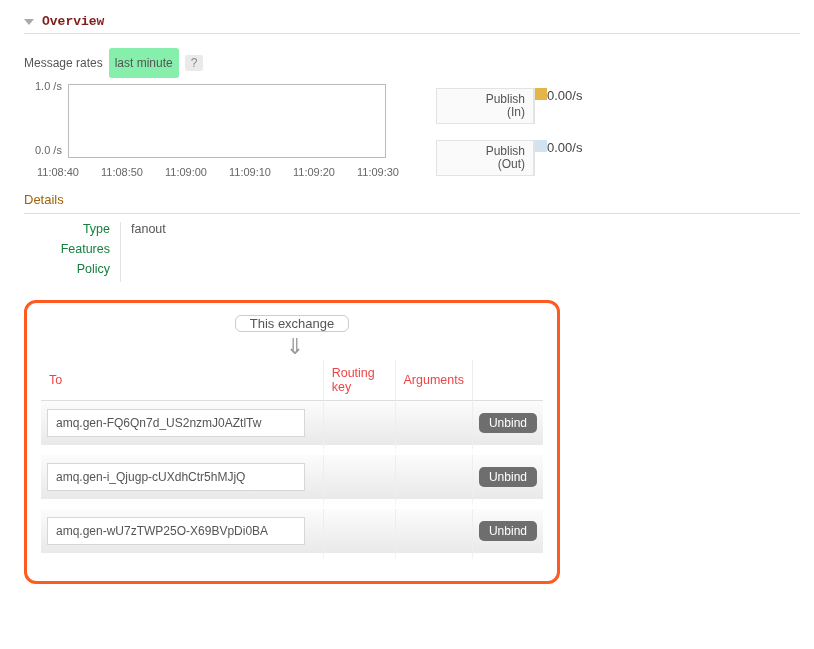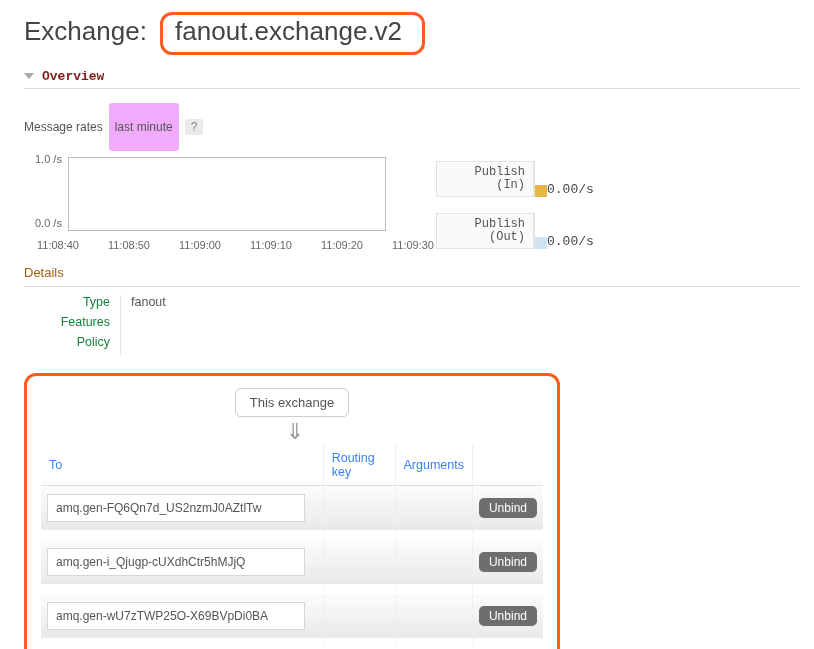--- a/index.html
+++ b/index.html
@@ -53,22 +53,22 @@
   }
   .sub-label {
     font-size: 12px;
     color: #555;
     margin: 14px 0 6px 0;
     display: flex;
     align-items: center;
     gap: 6px;
   }
   .pill {
-    background: #f0abfc;
-    padding: 17px 6px;
+    background: #86efac;
+    padding: 8px 6px;
     border-radius: 3px;
     font-size: 12px;
     color: #555;
   }
   .help-q {
     background: #eaeaea;
     color: #888;
     padding: 1px 6px;
     border-radius: 2px;
     cursor: pointer;
@@ -91,31 +91,31 @@
     width: 316px;
     height: 72px;
     border: 1px solid #bbb;
     background: #fff;
   }
   .y-tick { position: absolute; left: 11px; font-size: 11px; color: #666; }
   .y-top { top: -4px; }
   .y-bot { top: 60px; }
   .x-ticks {
     display: flex;
-    gap: 11px;
+    gap: 4px;
     font-size: 11px;
     color: #666;
     position: absolute;
     left: 4px;
     bottom: 0;
   }
   .x-ticks span { display: inline-block; width: 60px; text-align: center; }
   
   .rates-col { display: flex; flex-direction: column; gap: 16px; margin-top: 4px; }
-  .rate-row { display: flex; align-items: flex-end; position: relative; font-family: Liberation Mono, monospace; }
+  .rate-row { display: flex; align-items: flex-start; position: relative; }
   .rate-box {
     width: 88px;
     height: 34px;
     border: 1px solid #e3e3e3;
     background: #fafafa;
     display: flex;
     flex-direction: column;
     align-items: flex-end;
     justify-content: center;
     padding-right: 8px;
@@ -159,21 +159,21 @@
     border-radius: 12px;
     padding: 12px 14px 18px 14px;
     margin-top: 6px;
     width: 536px;
     box-sizing: border-box;
   }
   .this-exchange-wrap { display: flex; justify-content: center; }
   .this-exchange {
     border: 1px solid #ccc;
     border-radius: 6px;
-    padding: 6px 14px;
+    padding: 0 14px;
     font-size: 13px;
     color: #555;
     background: #fff;
   }
   .arrow-down {
     display: flex; justify-content: center;
     color: #999;
     font-size: 22px;
     line-height: 1;
     margin: 4px 0 2px 0;
@@ -182,21 +182,21 @@
   
   .btable {
     border-collapse: separate;
     border-spacing: 0;
     width: 100%;
     font-size: 12.5px;
   }
   .btable th {
     text-align: left;
     font-weight: normal;
-    color: #3b82f6;
+    color: #ef4444;
     padding: 6px 8px;
     border-bottom: 1px solid #ddd;
     border-right: 1px solid #eee;
     background: #fff;
   }
   .btable td {
     padding: 6px 6px;
     border-bottom: 10px solid #fff;
     border-right: 1px solid #eee;
     vertical-align: middle;
@@ -227,24 +227,20 @@
     padding: 3px 10px;
     font-size: 12px;
     cursor: pointer;
   }
 </style>
 </head>
 <body>
 
 <div class="page">
 
-  <h1 class="page-title">
-    <span class="prefix">Exchange:</span>
-    <span class="name-box">fanout.exchange.v2</span>
-  </h1>
 
   <div class="section-header">
     <span class="tri"></span>
     <span>Overview</span>
   </div>
 
   <div class="sub-label">
     <span>Message rates</span>
     <span class="pill">last minute</span>
     <span class="help-q">?</span>

